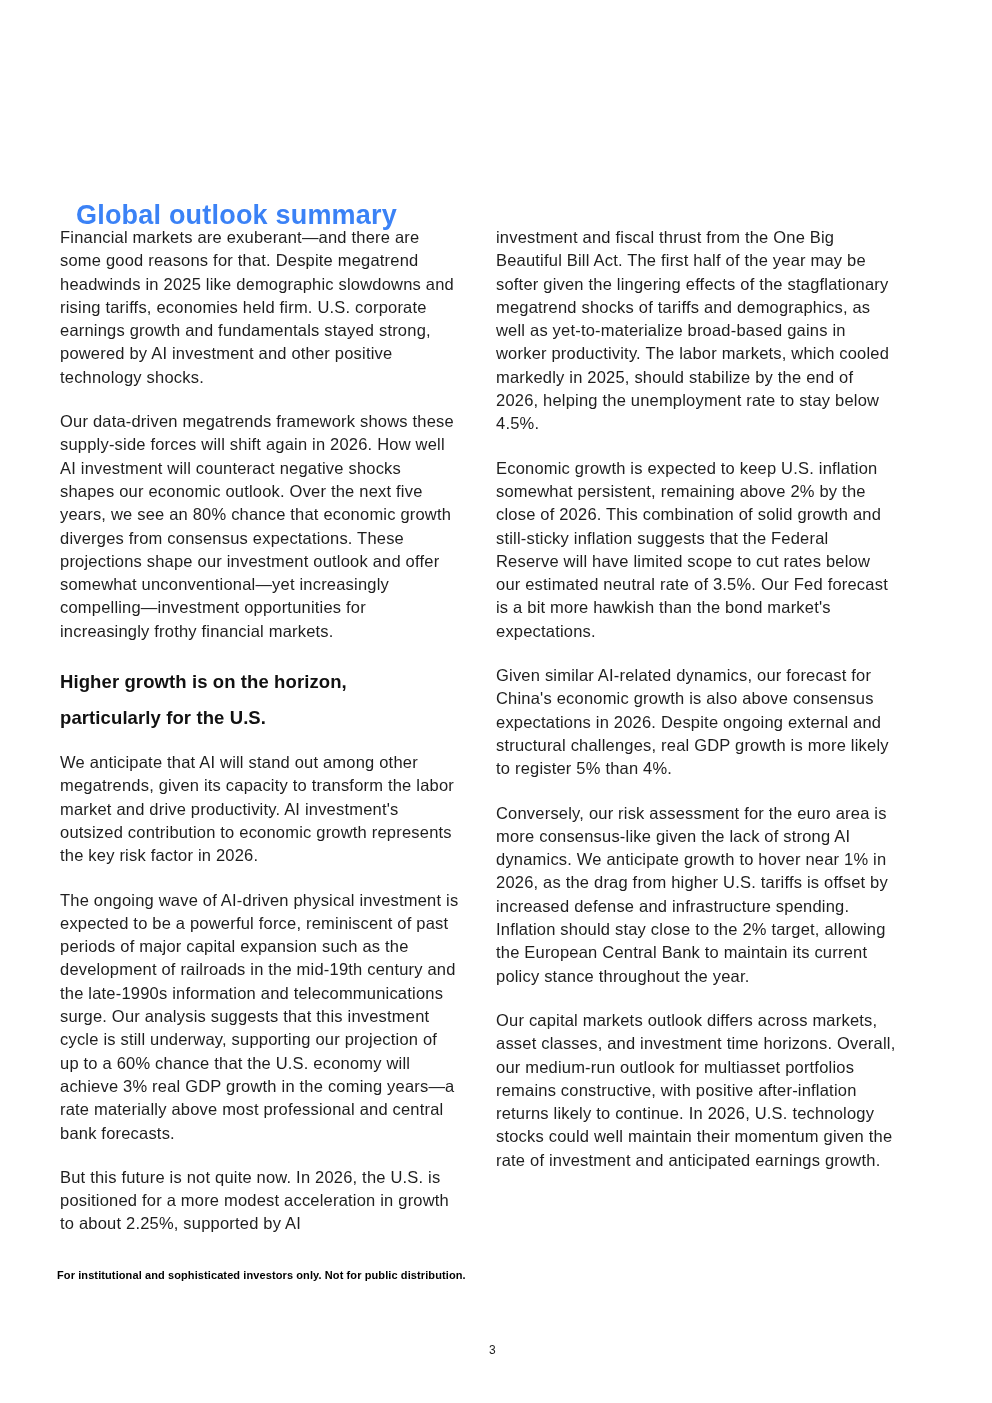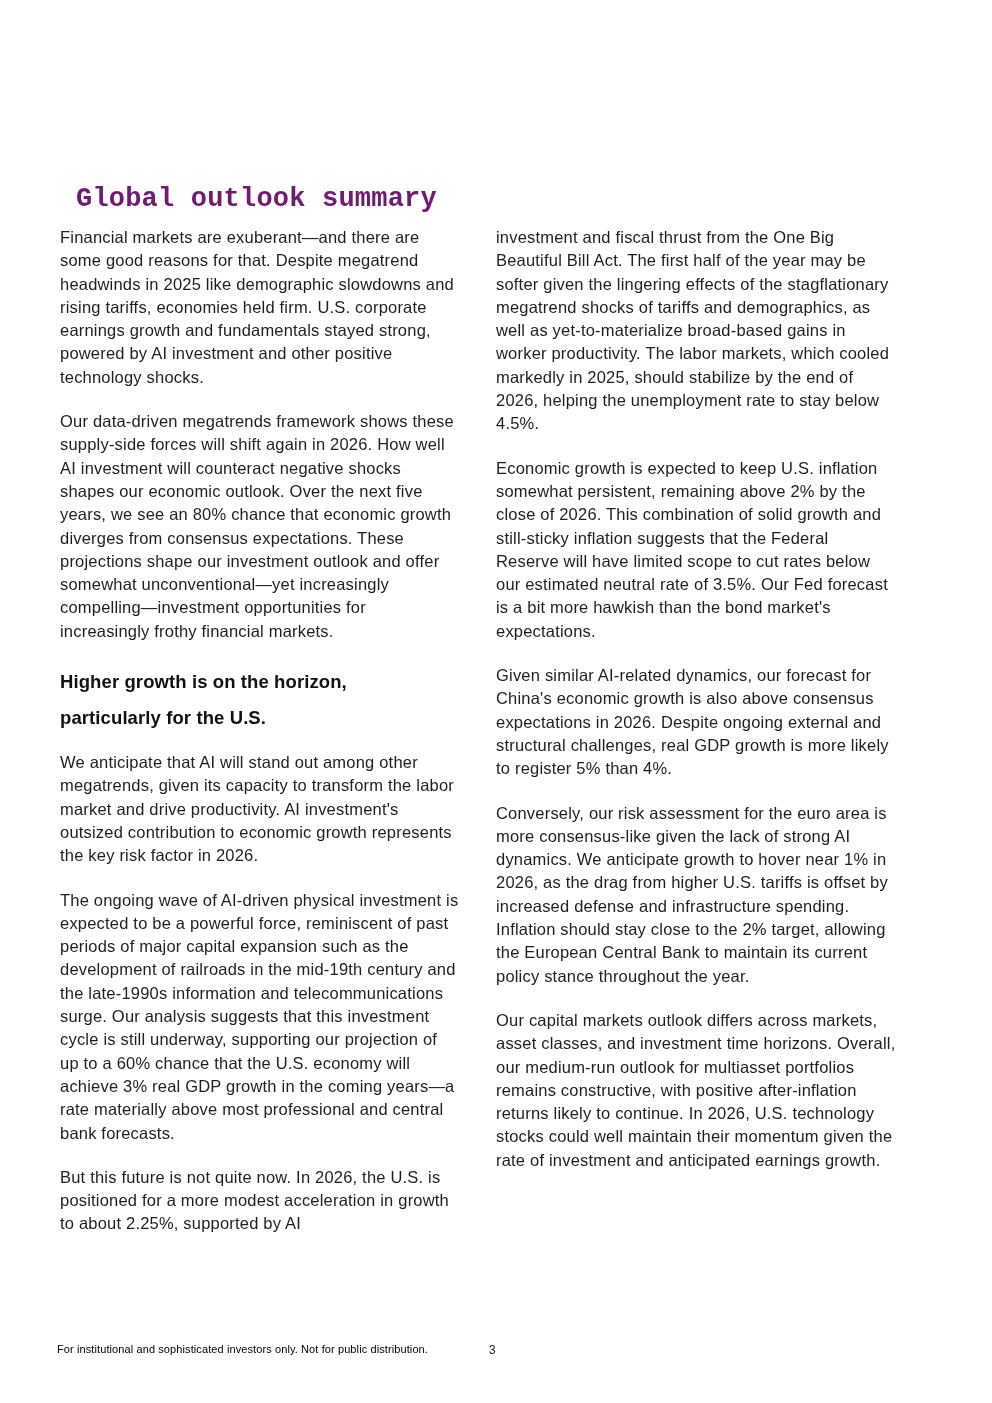--- a/index.html
+++ b/index.html
@@ -11,26 +11,25 @@
     width: 992px;
     height: 1403px;
     position: relative;
     font-family: "Liberation Sans", sans-serif;
     color: #1e1e1e;
     overflow: hidden;
   }
   .page-title {
     position: absolute;
     left: 76px;
-    top: 166px;
+    top: 182px;
     font-size: 27px;
     font-weight: 800;
     letter-spacing: 0.2px;
-    color: #701a75;
-    font-family: Liberation Mono, monospace;
+    color: #3b82f6;
   }
   .columns {
     position: absolute;
     left: 60px;
     top: 226px;
     width: 836px;
     display: flex;
     gap: 36px;
   }
   .col {
@@ -47,23 +46,23 @@
     line-height: 36px;
     font-weight: 700;
     color: #111111;
     margin: 21px 0 15px 0;
     white-space: pre-line;
     letter-spacing: 0.1px;
   }
   .footer-disclaimer {
     position: absolute;
     left: 57px;
-    top: 1343px;
+    top: 1269px;
     font-size: 11px;
-    font-weight: 400;
+    font-weight: 700;
     color: #000000;
     letter-spacing: 0.1px;
   }
   .page-number {
     position: absolute;
     left: 489px;
     top: 1343px;
     font-size: 12px;
     color: #1e1e1e;
   }

